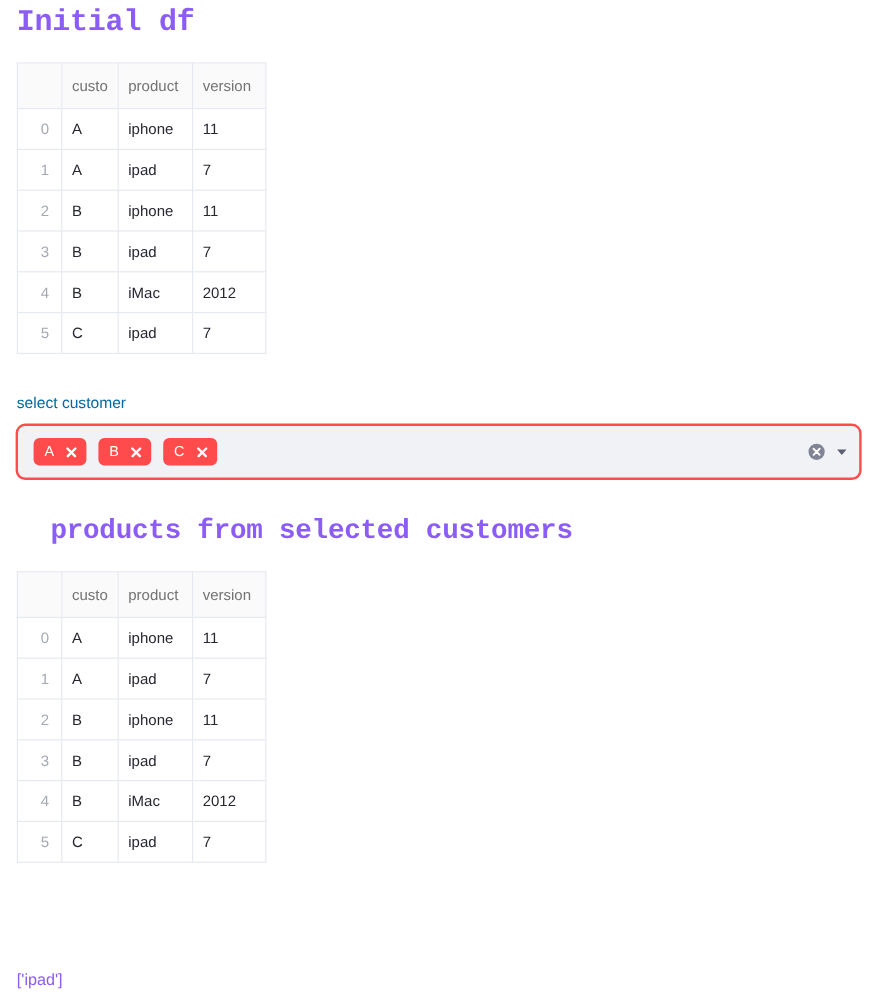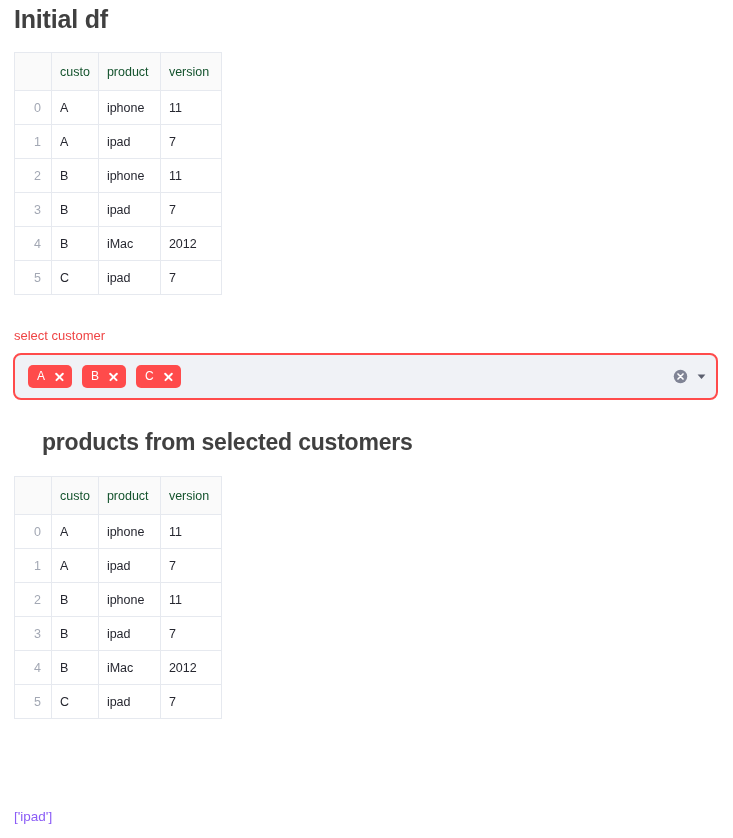--- a/index.html
+++ b/index.html
@@ -19,24 +19,25 @@
     width: 733px;
     height: 838px;
     box-sizing: border-box;
   }
 
   
   .h-title {
     position: absolute;
     left: 14px;
     margin: 0;
-    color: #404040;
+    color: #8b5cf6;
     font-weight: 700;
     letter-spacing: -0.2px;
     white-space: nowrap;
+    font-family: Liberation Mono, monospace;
   }
   .h-title.lvl-main {
     font-size: 25px;
     line-height: 30px;
   }
   .h-title.lvl-sub {
     font-size: 23px;
     line-height: 28px;
   }
 
@@ -58,21 +59,21 @@
     height: 34px;
     padding: 0 8px;
     box-sizing: border-box;
     overflow: hidden;
     white-space: nowrap;
     text-overflow: clip;
     vertical-align: middle;
   }
   table.df thead th {
     background: #fafafa;
-    color: #14532d;
+    color: #737373;
     font-weight: 400;
     text-align: left;
     height: 38px;
   }
   table.df thead th.col-idx {
     width: 37px;
   }
   table.df tbody td.col-idx {
     color: #a3a8b4;
     text-align: right;
@@ -86,21 +87,21 @@
   .w-idx   { width: 37px; }
   .w-cust  { width: 33px; }
   .w-prod  { width: 62px; }
   .w-vers  { width: 61px; }
 
   
   .ms-label {
     position: absolute;
     left: 14px;
     font-size: 13px;
-    color: #ef4444;
+    color: #0369a1;
     line-height: 16px;
   }
   .ms-box {
     position: absolute;
     left: 13px;
     box-sizing: border-box;
     background: #f0f2f6;
     border: 2px solid #ff4b4b;
     border-radius: 8px;
     display: flex;

